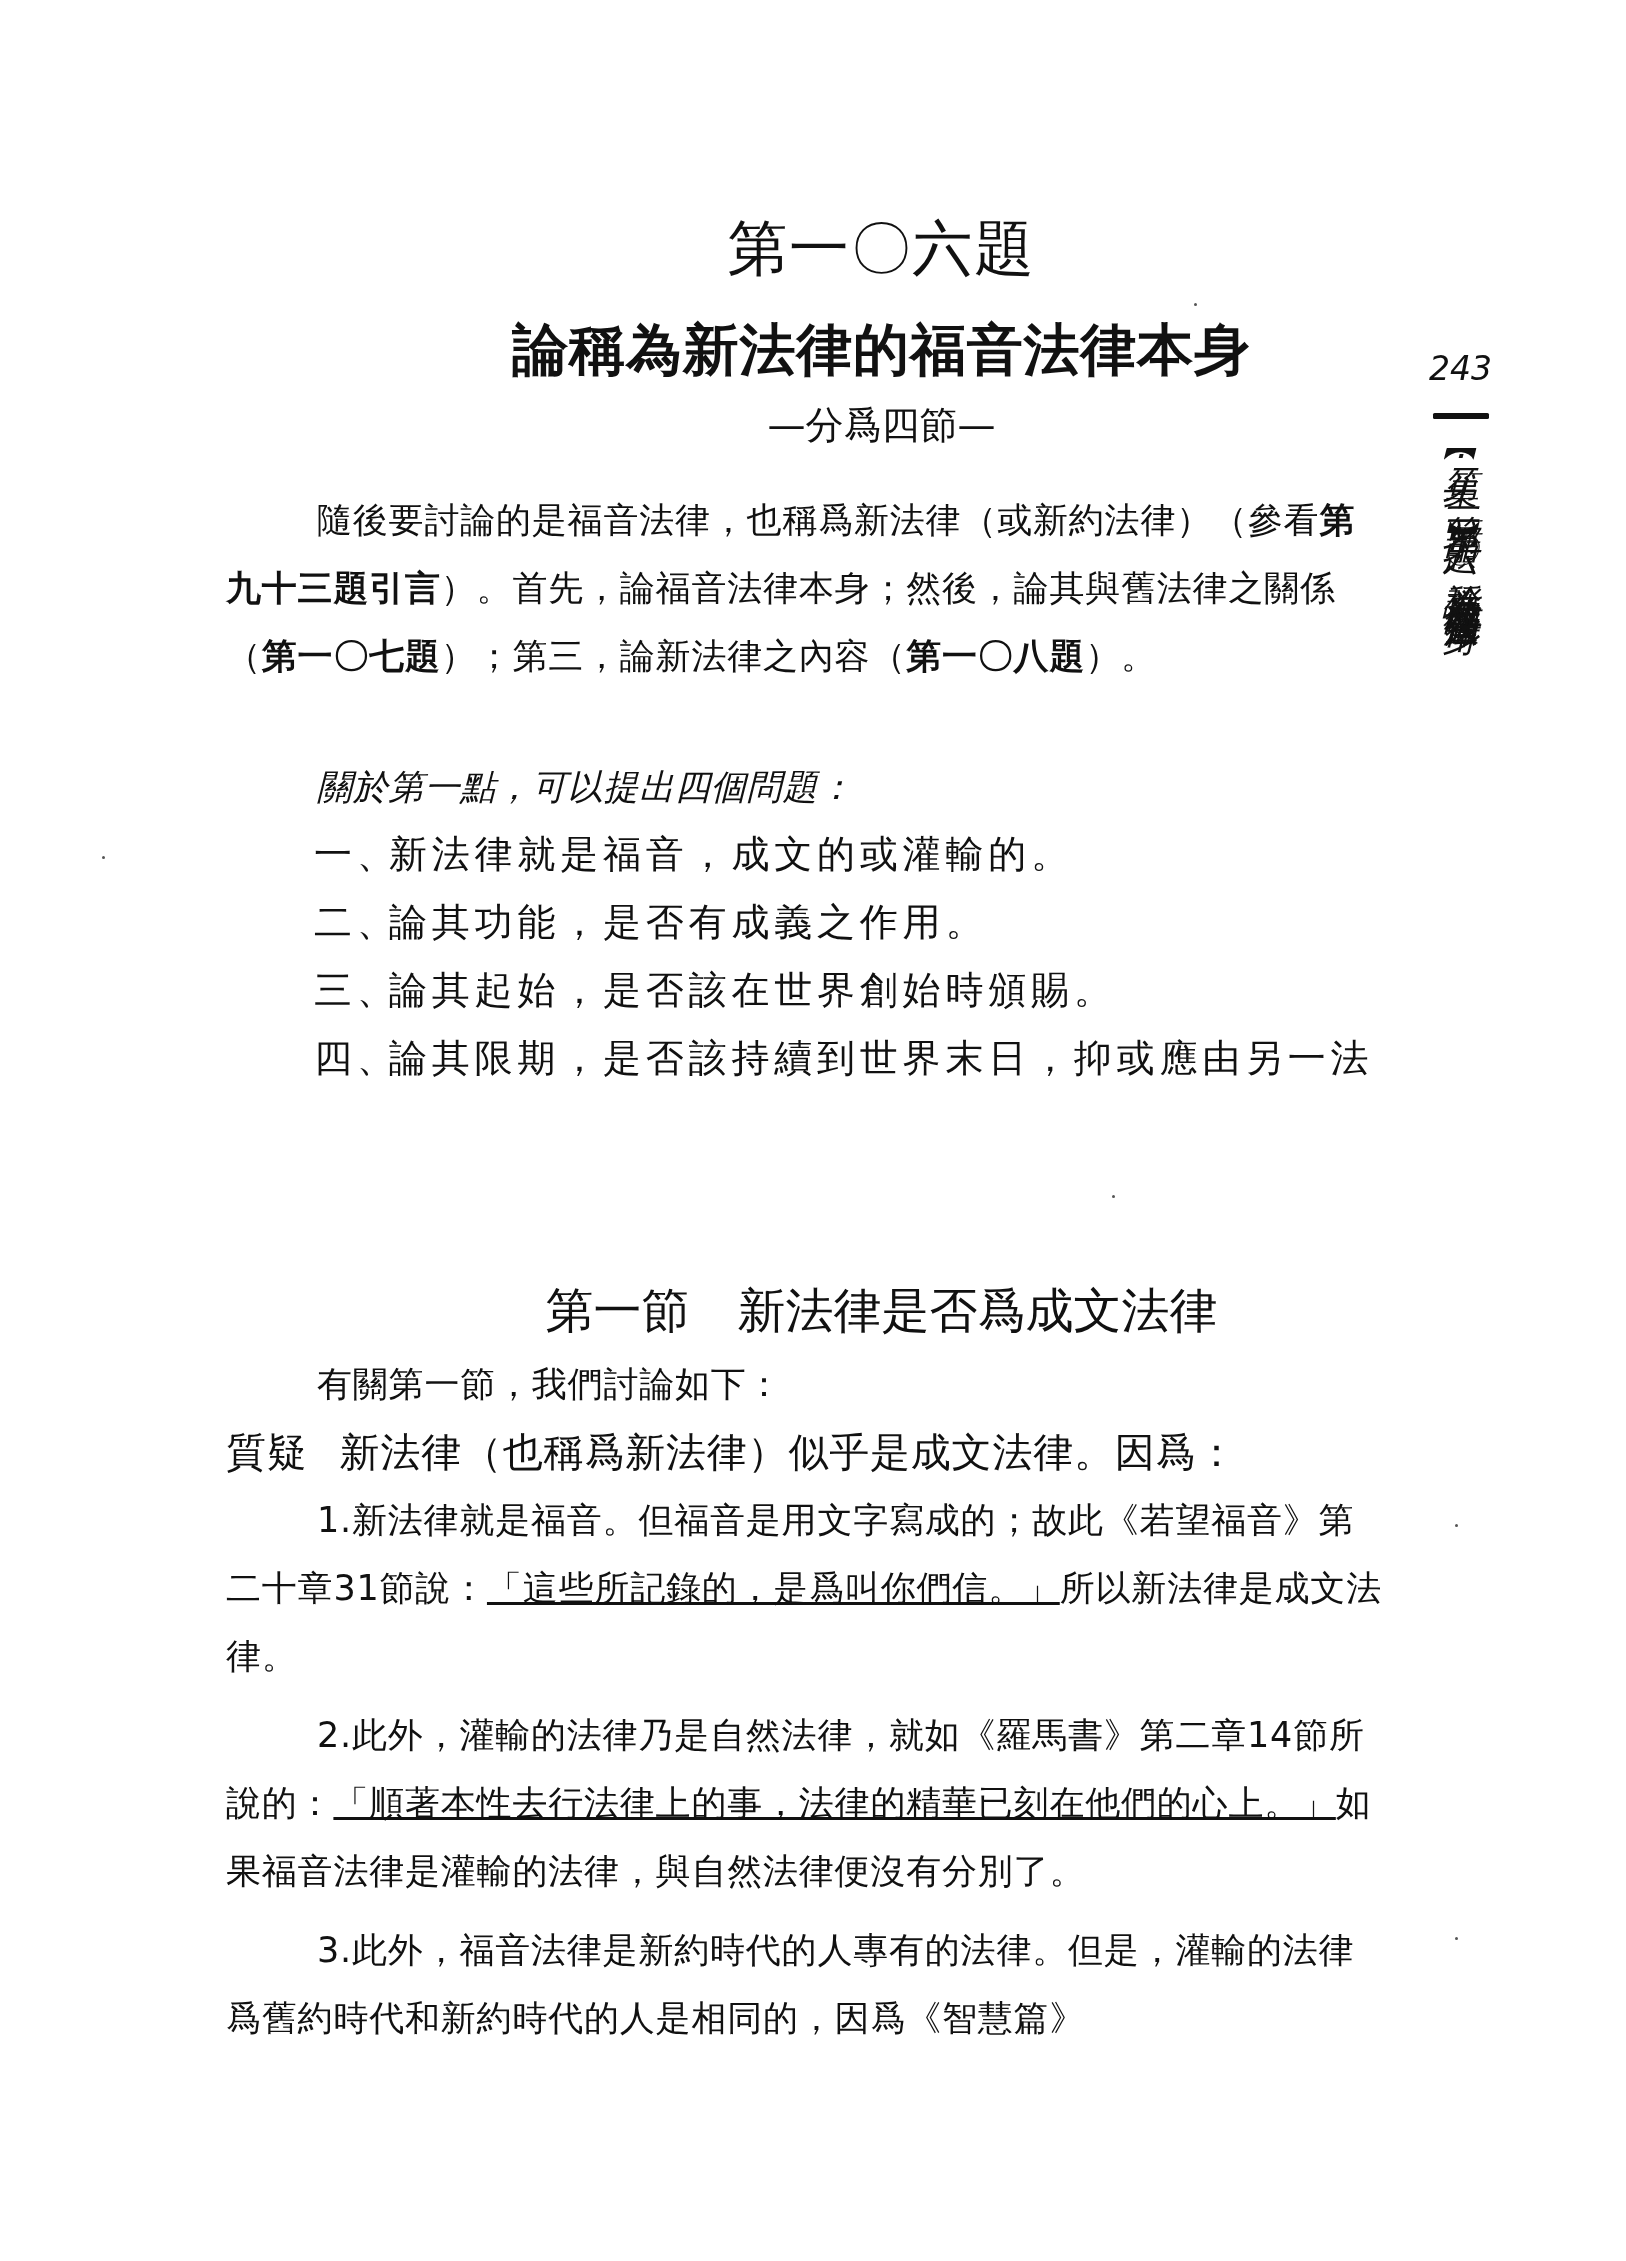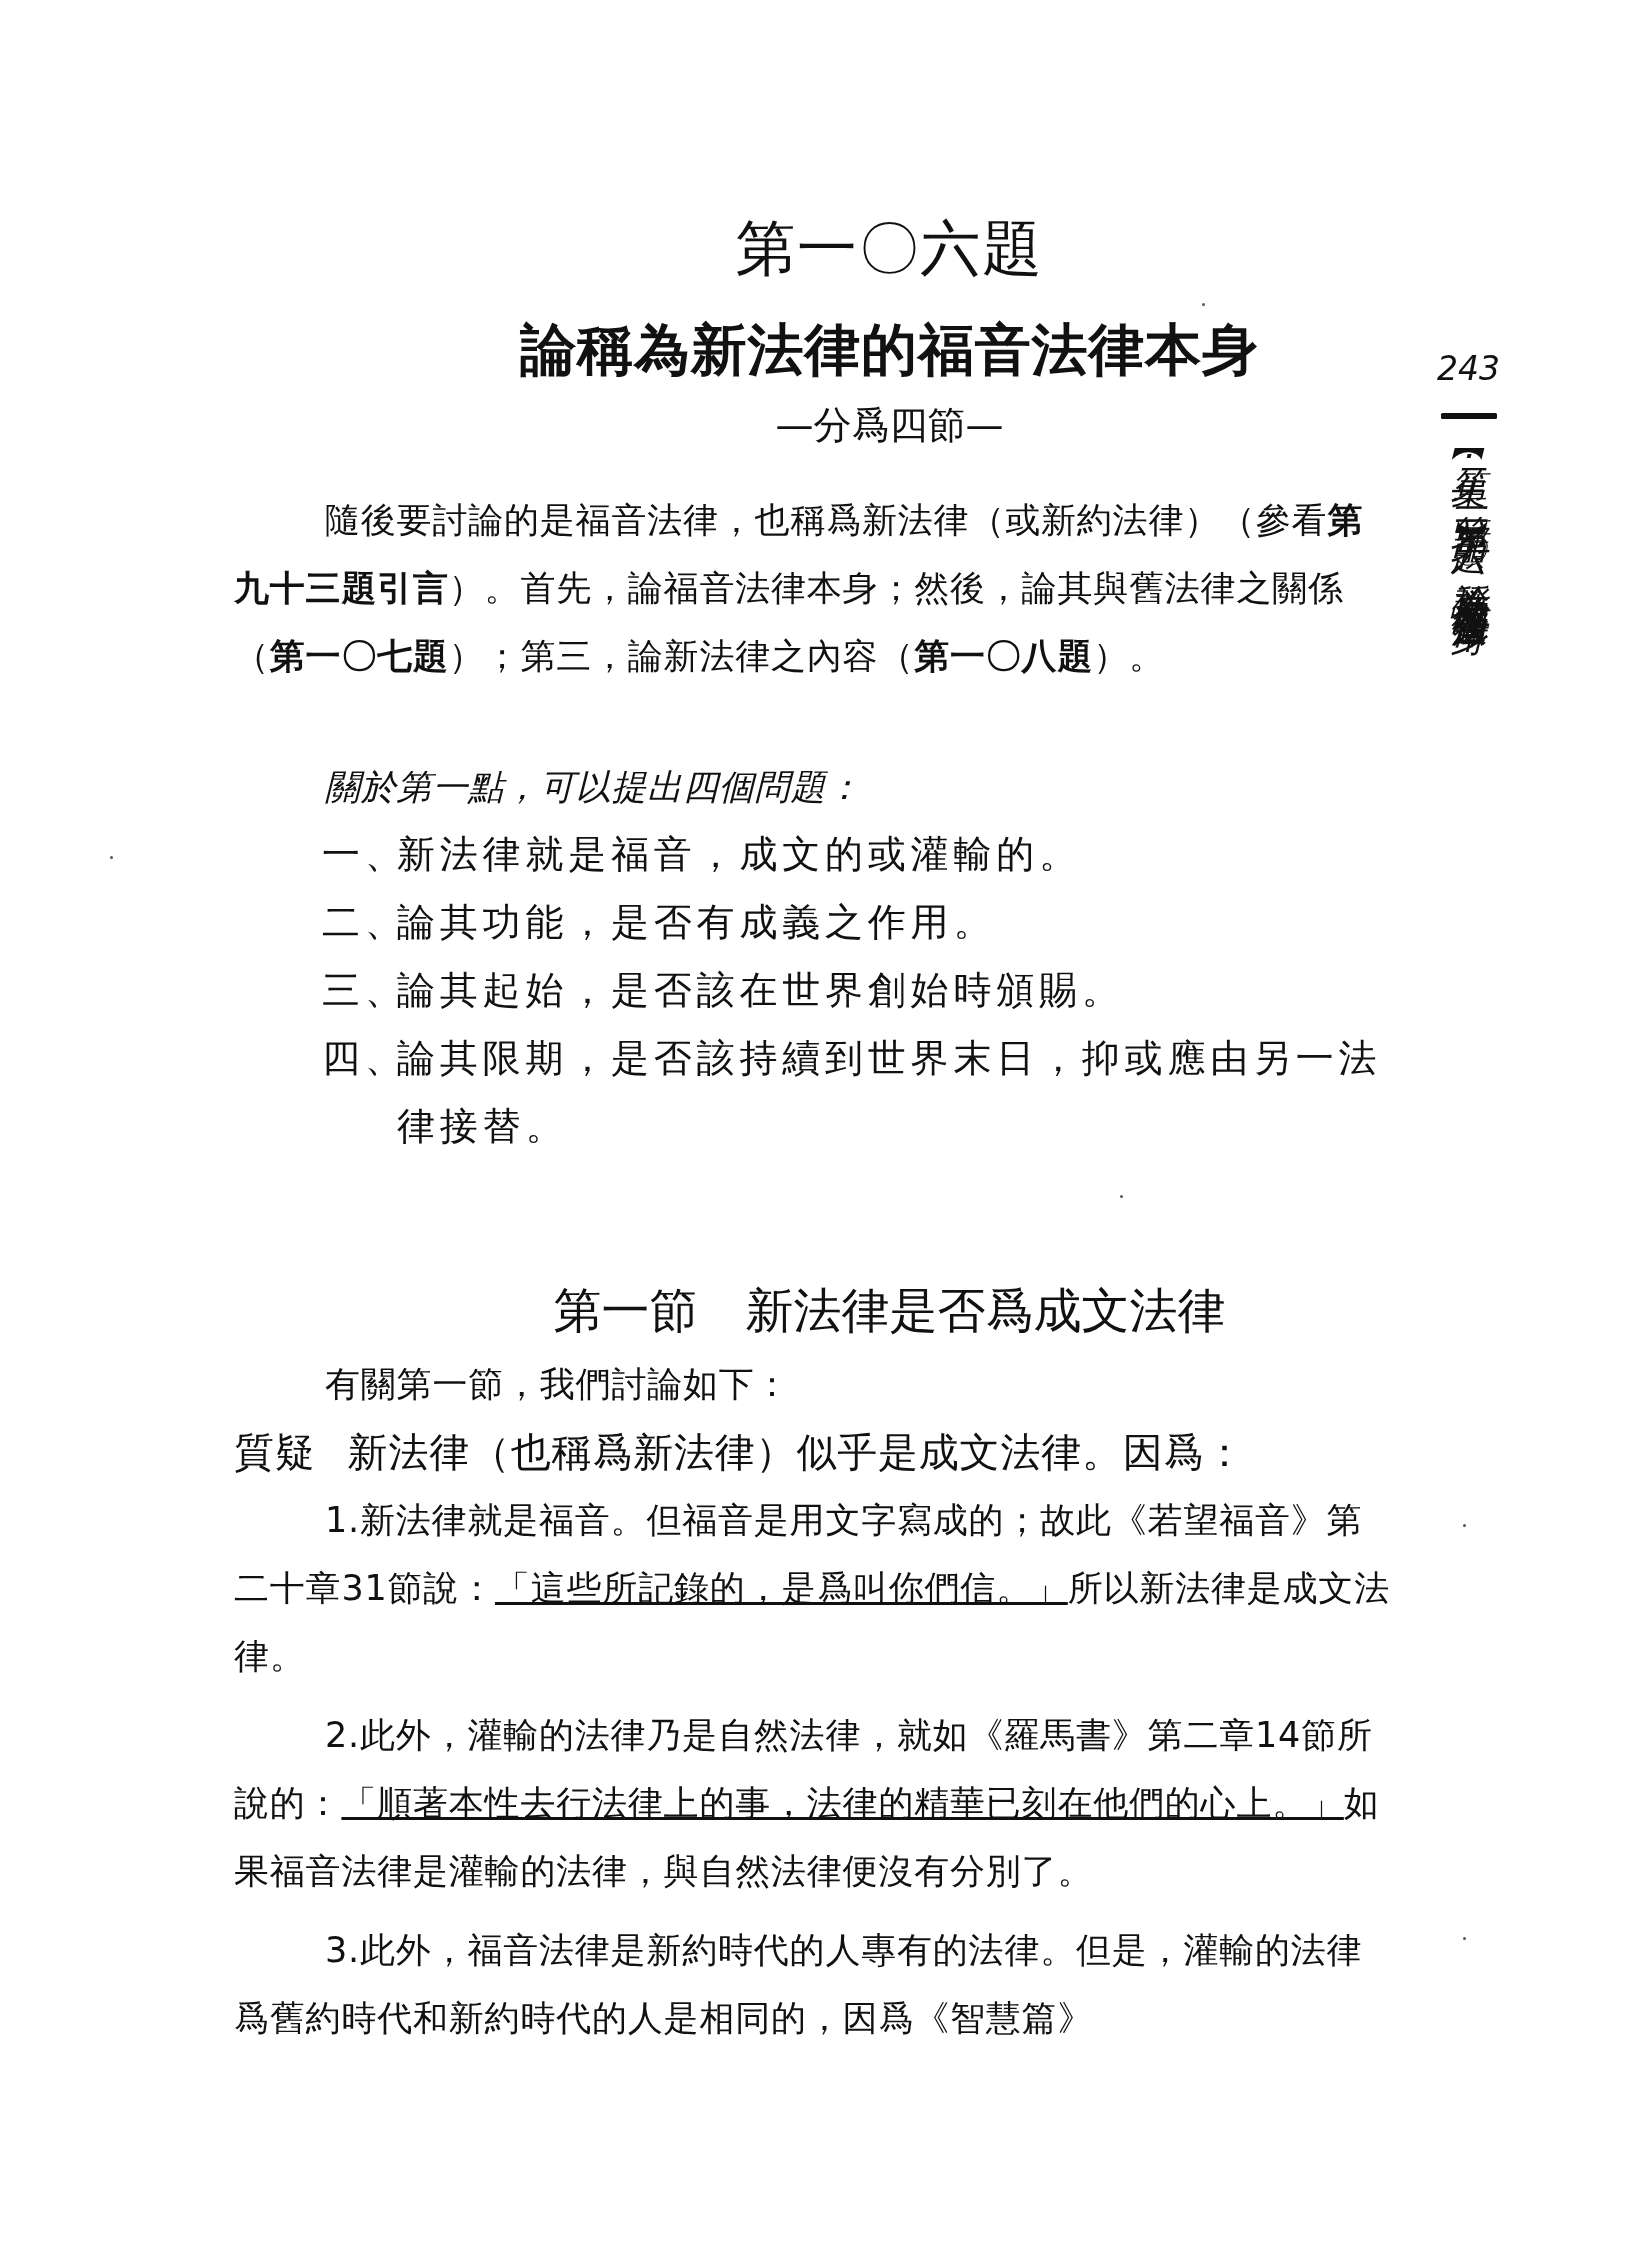--- a/index.html
+++ b/index.html
@@ -1,21 +1,21 @@
 <!DOCTYPE html>
 <html style="font-size:12.7px"><head>
 <meta charset="utf-8">
 <style>
   html, body { margin: 0; padding: 0; background: #ffffff; }
   body {
     width: 1626px; height: 2261px; position: relative; overflow: hidden;
     font-family: "DejaVu Sans", "Liberation Sans", sans-serif;
     color: #111111;
   }
-  .page { position: absolute; left: 16px; top: 0; width: 1608px; height: 2261px; }
+  .page { position: absolute; left: 8px; top: 0; width: 1608px; height: 2261px; }
 
   .chapter-number {
     position: absolute; left: 0; width: 1747px; top: 213px;
     text-align: center; font-size: 60px; line-height: 71px;
     font-family: "DejaVu Serif", "Liberation Serif", serif;
     letter-spacing: 1.6px;
   }
   .chapter-title {
     position: absolute; left: 0; width: 1747px; top: 314px;
     text-align: center; font-size: 56px; line-height: 71px; font-weight: bold;
@@ -103,21 +103,20 @@
       <span>論其功能，是否有成義之作用。</span>
     </div>
     <div class="q-item">
       <span class="q-num">三、</span>
       <span>論其起始，是否該在世界創始時頒賜。</span>
     </div>
     <div class="q-item">
       <span class="q-num">四、</span>
       <span>論其限期，是否該持續到世界末日，抑或應由另一法</span>
     </div>
-    <div class="q-cont">律接替。</div>
   </div>
 
   <div class="section-heading">
     <span>第一節</span><span class="gap"></span><span>新法律是否爲成文法律</span>
   </div>
 
   <div class="body-text section-lead">
     <p class="indent">有關第一節，我們討論如下：</p>
   </div>
 

